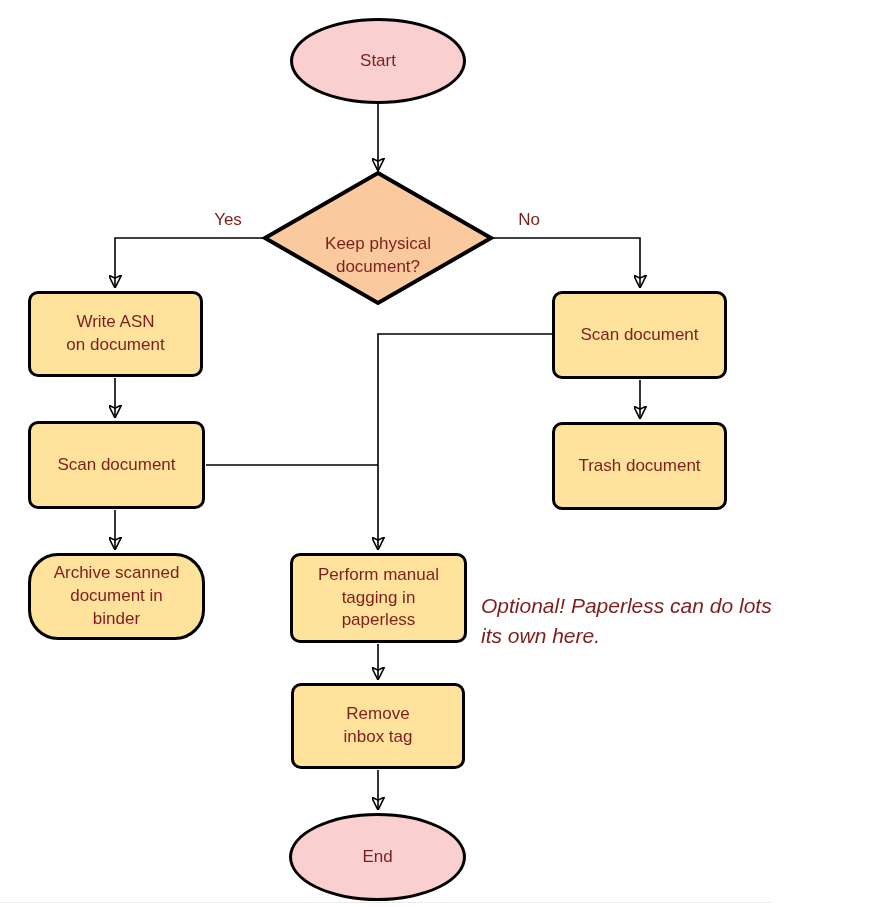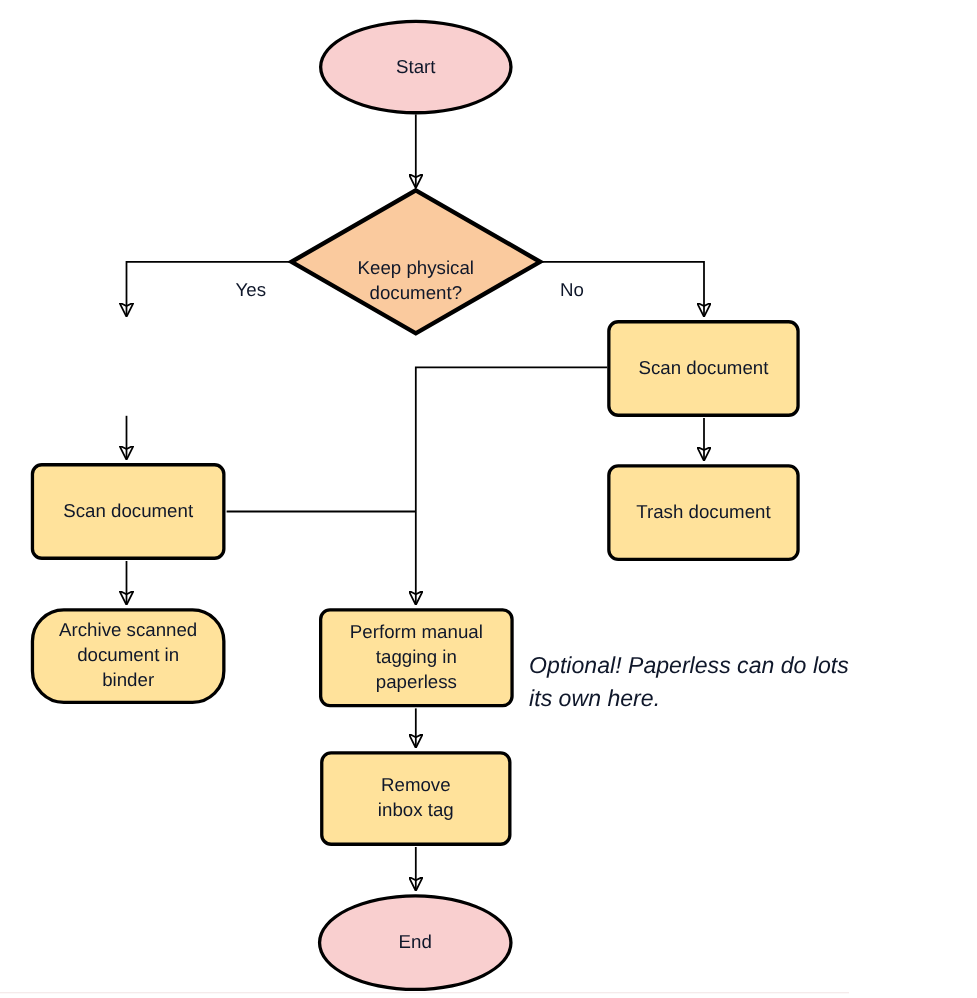--- a/index.html
+++ b/index.html
@@ -9,21 +9,21 @@
     --stroke:#000000;
     --divider:#F3E7E7;
   }
   *{box-sizing:border-box;}
   html,body{margin:0;padding:0;background:#ffffff;}
   .canvas{
     position:relative;
     width:772px;height:907px;
     background:#ffffff;
     font-family:"Liberation Sans", sans-serif;
-    color:#0f172a;
+    color:#7f1d1d;
     overflow:hidden;
   }
   .edges{position:absolute;left:0;top:0;width:888px;height:907px;}
   .edges path{stroke:var(--stroke);stroke-width:1.6;fill:none;}
   .node{
     position:absolute;
     display:flex;align-items:center;justify-content:center;
     text-align:center;
     font-size:17px;line-height:1.35;
     white-space:pre-line;
@@ -43,21 +43,20 @@
     position:absolute;
     text-align:center;
     font-size:17px;line-height:1.35;
     white-space:pre-line;
     margin-top:19px;
   }
   .edge-label{
     position:absolute;
     font-size:17px;
     text-align:center;
-    margin-top:44px;
   }
   .note{
     position:absolute;
     font-size:21px;
     font-style:italic;
     line-height:1.45;
     white-space:pre-line;
   }
   .bottom-divider{
     position:absolute;left:0;right:0;top:902px;height:1px;
@@ -92,22 +91,26 @@
 
   <div class="node terminal" style="left:290px;top:18px;width:176px;height:86px;">
     <span>Start</span>
   </div>
 
   <div class="decision-label" style="left:278px;top:214px;width:200px;">Keep physical
 document?</div>
 
   <div class="edge-label" style="left:205px;top:210px;width:46px;">Yes</div>
 
-  <div class="edge-label" style="left:500px;top:210px;width:40px;">No</div>
+  <div class="edge-label" style="left:500px;top:210px;width:40px;text-align:right;">No</div>
 
+  <div class="node process" style="left:28px;top:291px;width:175px;height:86px;">
+    <span>Write ASN
+on document</span>
+  </div>
 
   <div class="node process" style="left:28px;top:421px;width:177px;height:88px;">
     <span>Scan document</span>
   </div>
 
   <div class="node process" style="left:28px;top:553px;width:177px;height:87px;border-radius:30px;">
     <span>Archive scanned
 document in
 binder</span>
   </div>

